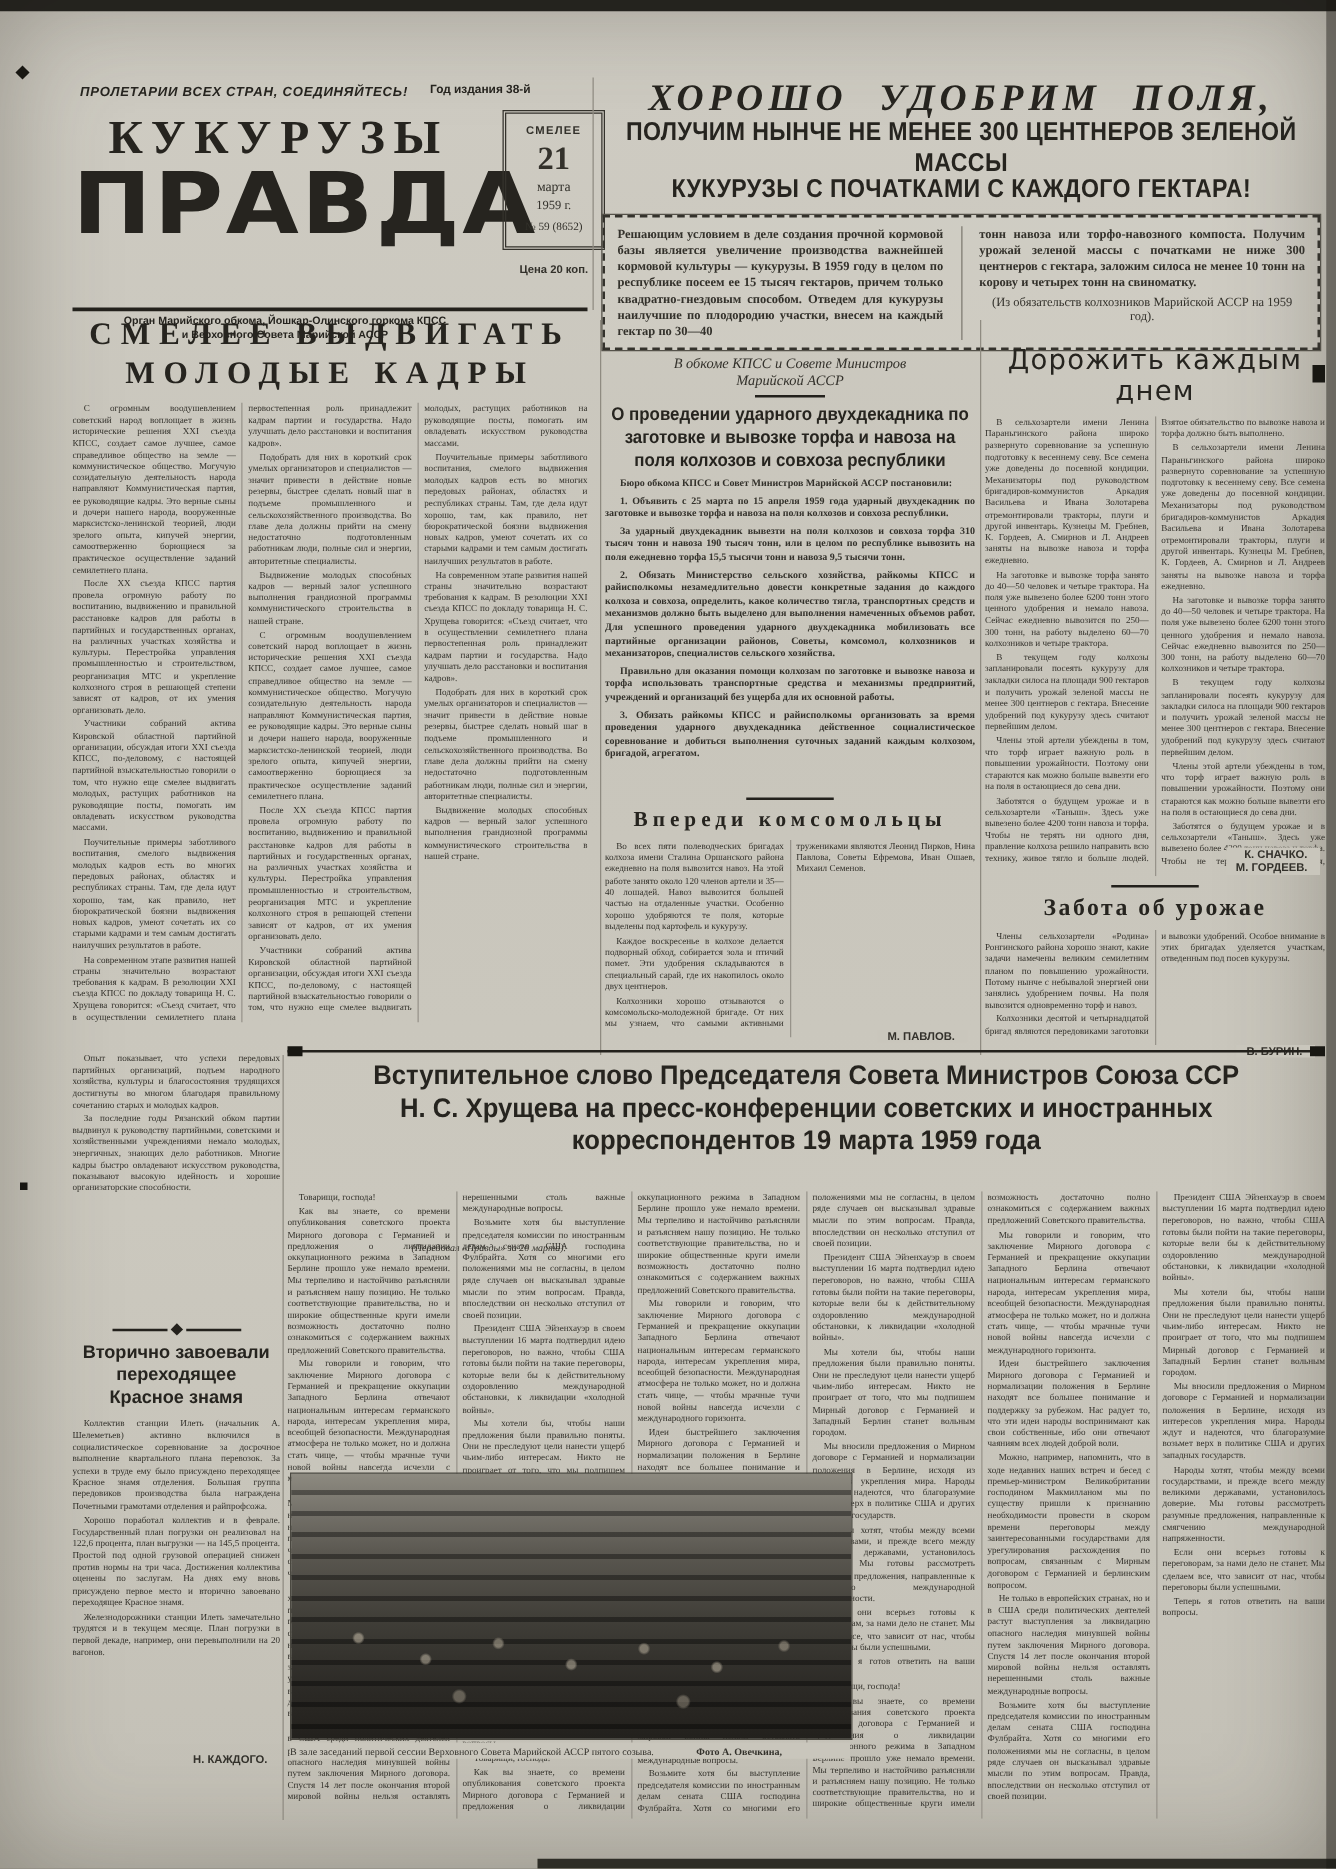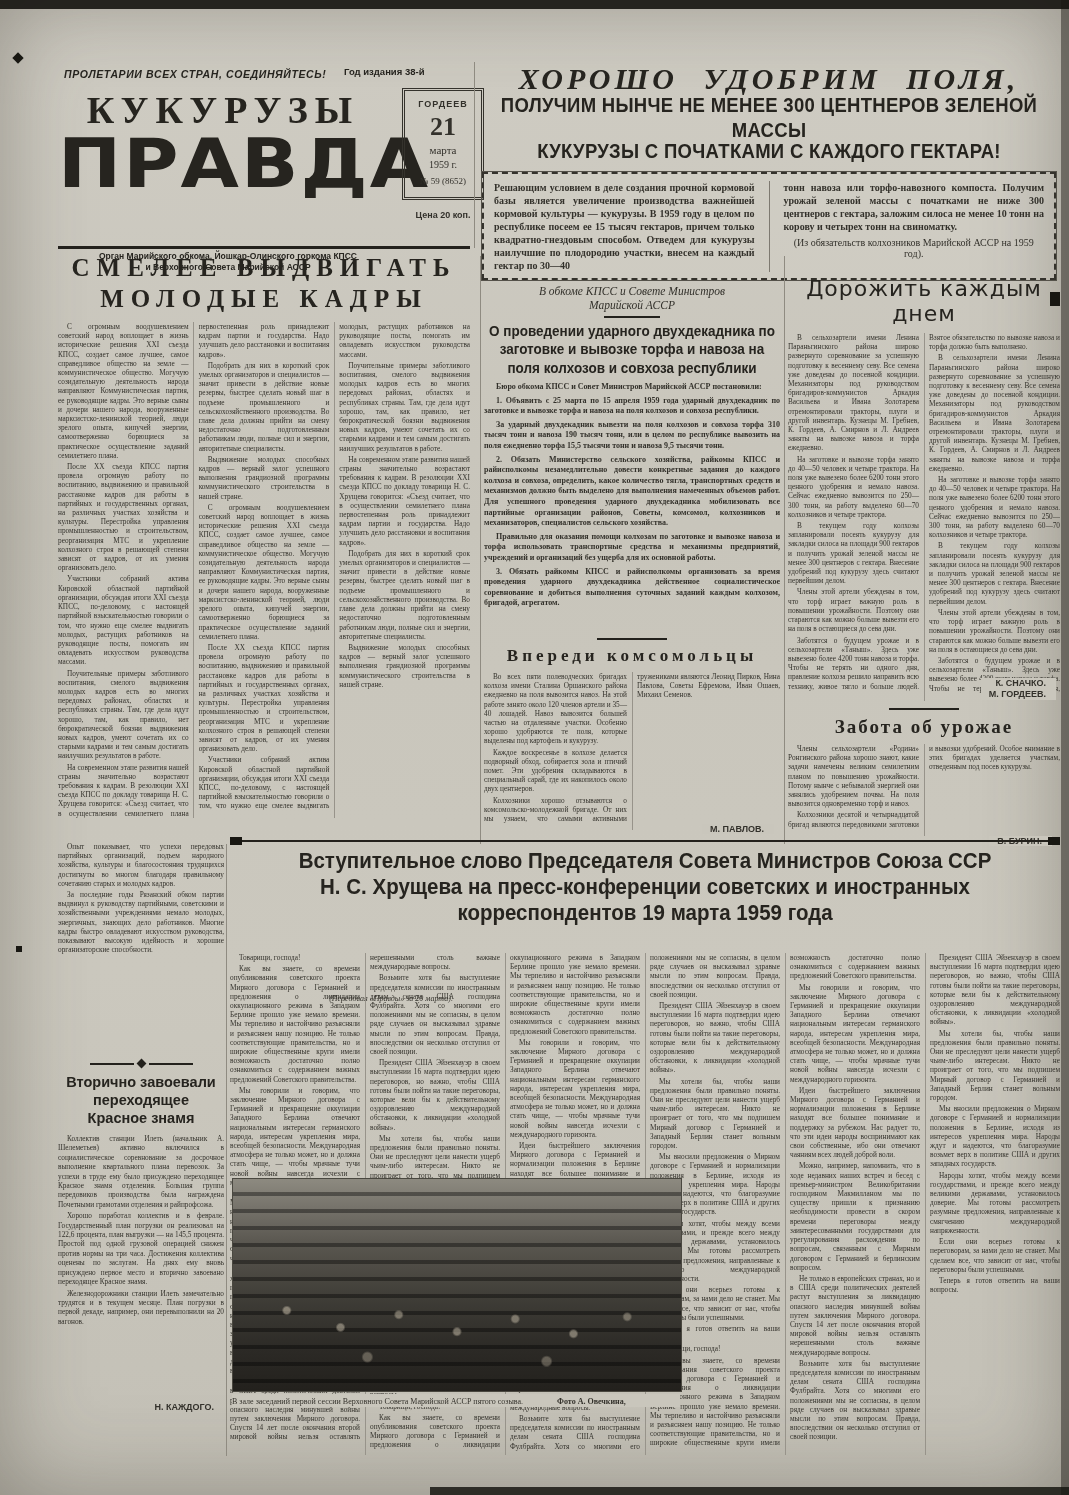--- a/index.html
+++ b/index.html
@@ -122,21 +122,21 @@
   <div class="mast">
     <div class="slogan ink">ПРОЛЕТАРИИ ВСЕХ СТРАН, СОЕДИНЯЙТЕСЬ!</div>
     <div class="edyear ink">Год издания 38-й</div>
     <div class="t1 ink">КУКУРУЗЫ</div>
     <div class="t2 ink">ПРАВДА</div>
     <div class="organ ink">
       <div>Орган Марийского обкома, Йошкар-Олинского горкома КПСС</div>
       <div>и Верховного Совета Марийской АССР</div>
     </div>
     <div class="datebox">
-      <div class="db-wd">ГОРДЕЕВ</div>
+      <div class="db-wd">СМЕЛЕЕ</div>
       <div class="db-day">21</div>
       <div class="db-mon">марта</div>
       <div class="db-yr">1959 г.</div>
       <div class="db-no">№ 59 (8652)</div>
     </div>
     <div class="price">Цена 20 коп.</div>
   </div>
   <div class="thickrule" style="left:58px;top:246px;width:412px;"></div>
   <div class="vrule" style="left:474px;top:62px;height:186px;"></div>
 

